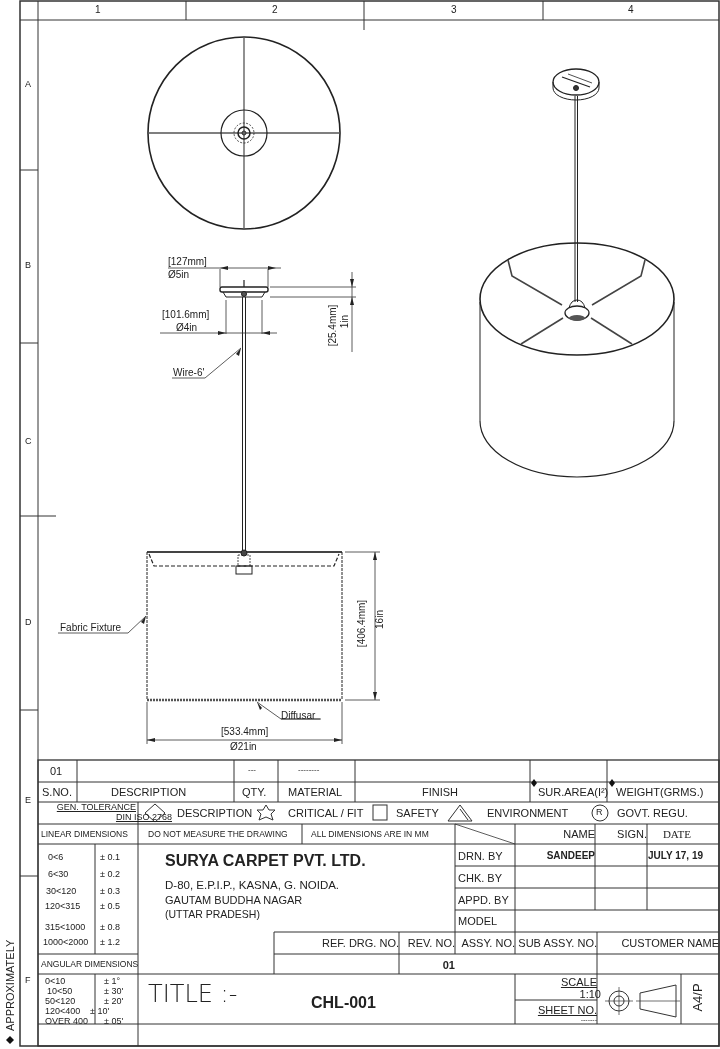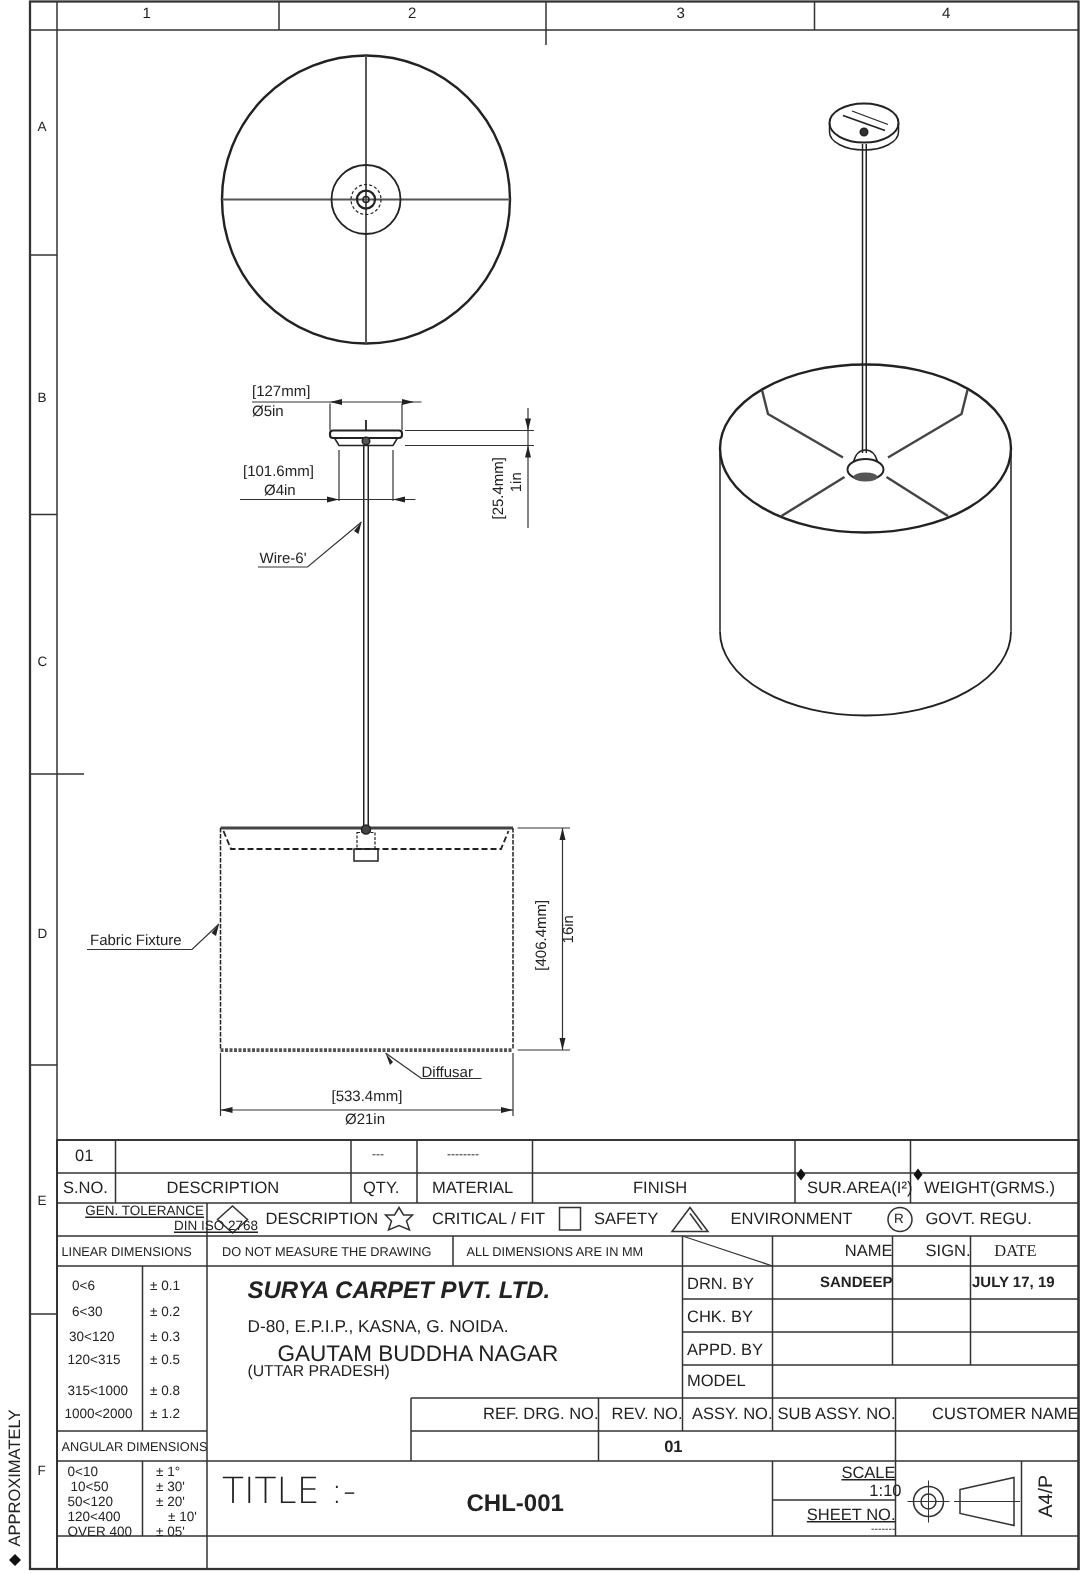--- a/index.html
+++ b/index.html
@@ -265,27 +265,27 @@
 <div class="txt" style="left:100px;top:937px;font-size:9px;">± 1.2</div>
 <div class="txt" style="left:41px;top:959px;font-size:8.5px;">ANGULAR DIMENSIONS</div>
 
 <div class="txt" style="left:45px;top:976px;font-size:9px;line-height:10px;">0&lt;10</div>
 <div class="txt" style="left:104px;top:976px;font-size:9px;line-height:10px;">± 1°</div>
 <div class="txt" style="left:47px;top:986px;font-size:9px;line-height:10px;">10&lt;50</div>
 <div class="txt" style="left:104px;top:986px;font-size:9px;line-height:10px;">± 30'</div>
 <div class="txt" style="left:45px;top:996px;font-size:9px;line-height:10px;">50&lt;120</div>
 <div class="txt" style="left:104px;top:996px;font-size:9px;line-height:10px;">± 20'</div>
 <div class="txt" style="left:45px;top:1006px;font-size:9px;line-height:10px;">120&lt;400</div>
-<div class="txt" style="left:112px;top:1006px;font-size:9px;line-height:10px;">± 10'</div>
+<div class="txt" style="left:90px;top:1006px;font-size:9px;line-height:10px;">± 10'</div>
 <div class="txt" style="left:45px;top:1016px;font-size:9px;line-height:10px;">OVER 400</div>
 <div class="txt" style="left:104px;top:1016px;font-size:9px;line-height:10px;">± 05'</div>
 
-<div class="txt bold" style="left:165px;top:852px;font-size:16px;font-style:italic;">SURYA CARPET PVT. LTD.</div>
+<div class="txt bold" style="left:165px;top:852px;font-size:16px;">SURYA CARPET PVT. LTD.</div>
 <div class="txt" style="left:165px;top:879px;font-size:11.5px;">D-80, E.P.I.P., KASNA, G. NOIDA.</div>
-<div class="txt" style="left:165px;top:894px;font-size:15px;margin-left:20px;">GAUTAM BUDDHA NAGAR</div>
+<div class="txt" style="left:165px;top:894px;font-size:11px;">GAUTAM BUDDHA NAGAR</div>
 <div class="txt" style="left:165px;top:908px;font-size:10.5px;">(UTTAR PRADESH)</div>
 
 <div class="tb" style="left:515px;top:828px;width:80px;">NAME</div>
 <div class="tb" style="left:595px;top:828px;width:52px;">SIGN.</div>
 <div class="tb" style="left:619px;top:828px;width:72px;font-family:Liberation Serif, serif;">DATE</div>
 <div class="txt" style="left:458px;top:850px;">DRN. BY</div>
 <div class="tb bold" style="left:515px;top:850px;width:80px;font-size:10px;">SANDEEP</div>
 <div class="txt bold" style="left:648px;top:850px;font-size:10px;width:70px;overflow:hidden;">JULY 17, 19</div>
 <div class="txt" style="left:458px;top:872px;">CHK. BY</div>
 <div class="txt" style="left:458px;top:894px;">APPD. BY</div>

